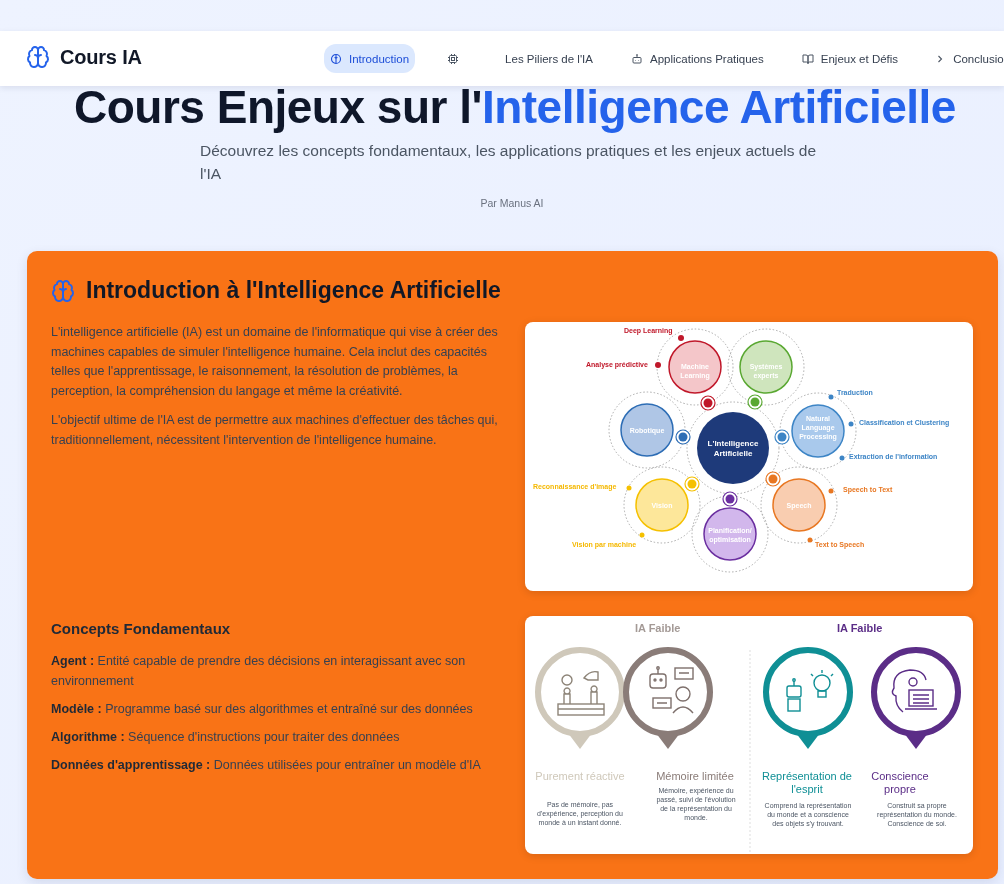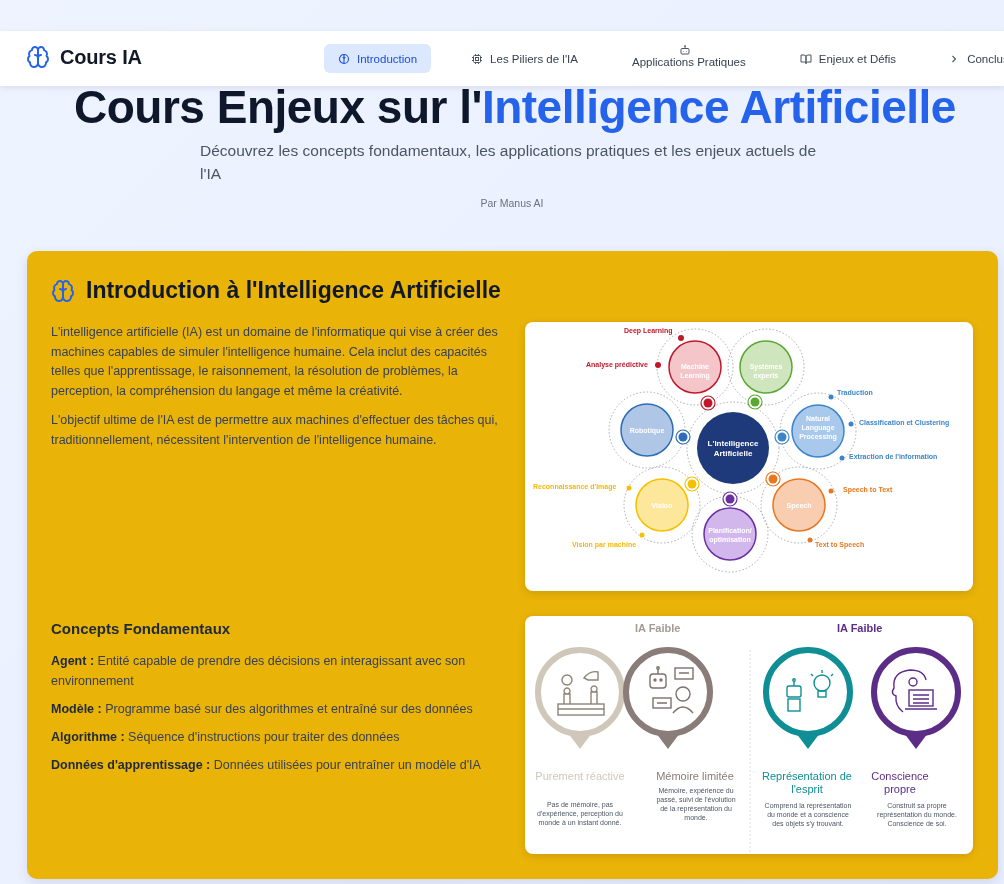--- a/index.html
+++ b/index.html
@@ -16,28 +16,28 @@
     background: #ffffff;
     box-shadow: 0 2px 6px rgba(30,41,80,0.10);
     display: flex; align-items: center;
     z-index: 5;
   }
   .brand { display: flex; align-items: center; position: absolute; left: 26px; top: 14px; }
   .brand-icon { width: 24px; height: 24px; margin-right: 10px; }
   .brand-text { font-size: 20px; font-weight: 700; color: #111827; letter-spacing: -0.2px; }
   .nav-items { position: absolute; left: 324px; top: 13px; display: flex; align-items: center; }
   .nav-item {
-    display: flex; align-items: center; height: 29px; padding: 0 14px;
-    font-size: 11.5px; color: #374151; border-radius: 6px; margin-right: 16px;
+    display: flex; align-items: center; height: 29px; padding: 0 6px;
+    font-size: 11.5px; color: #374151; border-radius: 12px; margin-right: 16px;
     white-space: nowrap; cursor: pointer;
   }
   .nav-item.active { background: #dbe8fe; color: #1d4ed8; margin-right: 26px; }
   .nav-item svg { width: 12px; height: 12px; margin-right: 7px; }
-  .nav-item.ni-1 { margin-right: 26px; }
-  .nav-item.ni-2 { margin-right: 26px; flex-direction: column; }
+  .nav-item.ni-1 { margin-right: 26px; gap: 39px; }
+  .nav-item.ni-2 { margin-right: 26px; }
   .nav-item.ni-3 { margin-right: 24px; }
 
   
   .hero-title {
     position: absolute; top: 80px; left: 0; width: 1030px; text-align: center;
     font-size: 46px; font-weight: 700; color: #0f172a; letter-spacing: -0.5px;
     white-space: nowrap;
   }
   .hero-title .accent { color: #2563eb; }
   .hero-sub {
@@ -45,21 +45,21 @@
     font-size: 15.5px; line-height: 23px; color: #4b5563;
   }
   .hero-author {
     position: absolute; top: 197px; left: 0; width: 1024px; text-align: center;
     font-size: 10.5px; color: #6b7280;
   }
 
   
   .card {
     position: absolute; top: 251px; left: 27px; width: 971px; height: 628px;
-    background: #eab308; border-radius: 10px;
+    background: #f97316; border-radius: 10px;
     box-shadow: 0 4px 12px rgba(30,50,110,0.12);
   }
   .section-title {
     position: absolute; left: 24px; top: 26px; display: flex; align-items: center;
     font-size: 23px; font-weight: 700; color: #111827;
   }
   .section-title svg { width: 24px; height: 24px; margin-right: 11px; }
   .intro-text { position: absolute; left: 24px; top: 72px; width: 450px; font-size: 12.5px; line-height: 19.5px; color: #374151; }
   .intro-text p { margin-bottom: 10px; }
 

